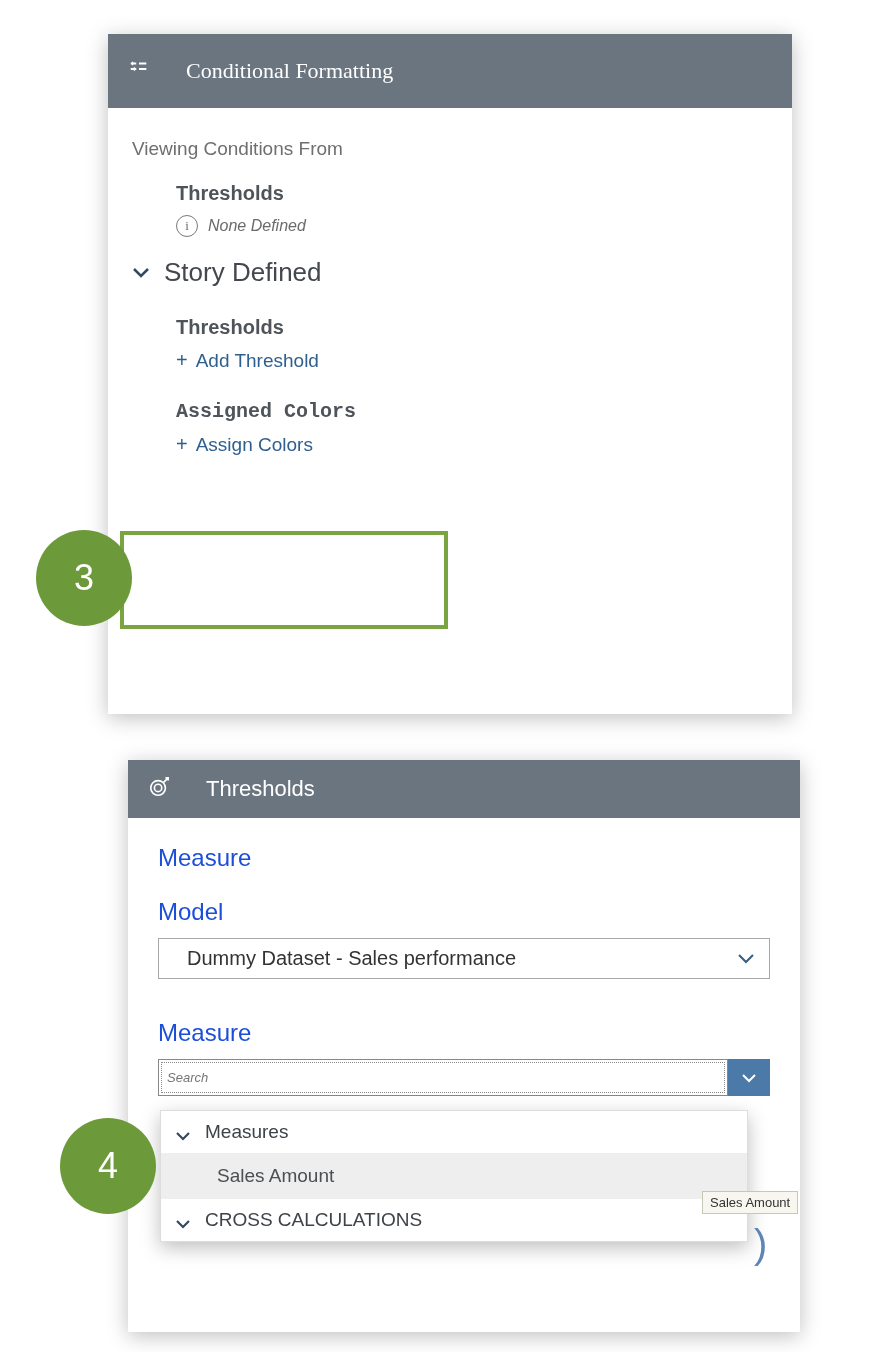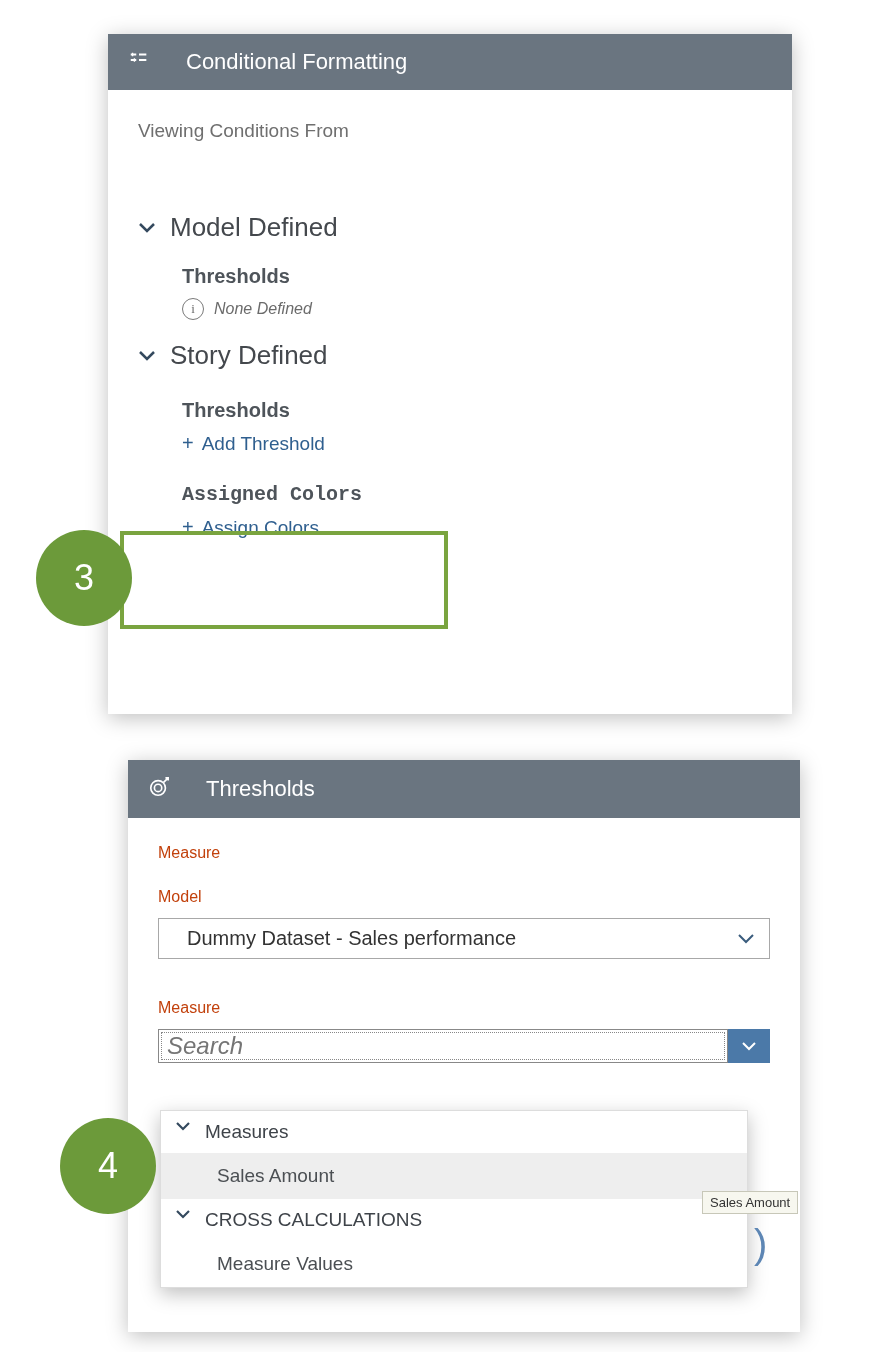--- a/index.html
+++ b/index.html
@@ -24,21 +24,21 @@
   }
   .panel-header .hicon {
     font-size: 18px;
     margin-right: 36px;
   }
   .panel-header .htitle {
     font-size: 22px;
     font-weight: 400;
   }
   .panel-body {
-    padding: 30px 30px 40px 30px;
+    padding: 30px 30px 40px 24px;
   }
   .label-gray {
     color: #6f6f6f;
     font-size: 19px;
     margin-bottom: 14px;
   }
   .select-box {
     border: 1px solid #a8a8a8;
     display: flex;
     align-items: center;
@@ -115,33 +115,33 @@
     background: #6c9a3a;
     color: #fff;
     font-size: 36px;
     display: flex;
     align-items: center;
     justify-content: center;
   }
 
   
   .label2 {
-    color: #c2410c;
-    font-size: 16px;
+    color: #1d4ed8;
+    font-size: 24px;
     margin-bottom: 12px;
   }
   .search-row {
     display: flex;
     margin-bottom: 0;
   }
   .search-input {
     flex: 1;
     border: 1px solid #888;
-    padding: 2px 8px;
-    font-size: 24px;
+    padding: 10px 8px;
+    font-size: 13px;
     font-style: italic;
     color: #555;
     outline: 1px dotted #888;
     outline-offset: -4px;
   }
   .search-btn {
     width: 42px;
     background: #4b79a8;
     display: flex;
     align-items: center;
@@ -150,21 +150,21 @@
     cursor: pointer;
   }
   .dropdown {
     position: absolute;
     background: #fff;
     box-shadow: 0 6px 18px rgba(0,0,0,0.25);
     border: 1px solid #ddd;
   }
   .dd-group {
     display: flex;
-    align-items: flex-start;
+    align-items: flex-end;
     padding: 10px 14px;
     font-size: 19px;
     color: #3e4349;
     cursor: pointer;
   }
   .dd-group .chev {
     margin-right: 14px;
     color: #34495e;
   }
   .dd-item {
@@ -188,38 +188,32 @@
     position: absolute;
     color: #5d86b4;
     font-size: 40px;
     font-weight: 300;
   }
 </style>
 </head>
 <body>
 
 <div class="panel" style="left:108px; top:34px; width:684px; height:680px;">
-  <div class="panel-header" style="height:56px;">
+  <div class="panel-header" style="height:74px;font-family:Liberation Serif, serif;">
     <span class="hicon">
       <svg width="22" height="22" viewBox="0 0 24 24" fill="none" stroke="#fff" stroke-width="2">
         <path d="M3 6 L9 6 M3 12 L9 12 M12 6 L20 6 M12 12 L20 12"></path>
         <path d="M5 4 L5 8 M7 10 L7 14" stroke-width="1.5"></path>
       </svg>
     </span>
     <span class="htitle">Conditional Formatting</span>
   </div>
   <div class="panel-body">
     <div class="label-gray">Viewing Conditions From</div>
 
-    <div class="section-hdr" style="margin-top:70px;">
-      <svg class="chev" width="18" height="14" viewBox="0 0 18 14">
-          <path d="M2 3 L9 10 L16 3" fill="none" stroke="#34495e" stroke-width="2.5"></path>
-        </svg>
-      <span>Model Defined</span>
-    </div>
     <div class="sub-label">Thresholds</div>
     <div class="info-row">
       <span class="iicon">i</span>
       <span class="itxt">None Defined</span>
     </div>
 
     <div class="section-hdr" style="margin-top:20px;text-align:center;">
       <svg class="chev" width="18" height="14" viewBox="0 0 18 14">
           <path d="M2 3 L9 10 L16 3" fill="none" stroke="#34495e" stroke-width="2.5"></path>
         </svg>
@@ -286,23 +280,20 @@
   </div>
   <div class="dd-item sel">
     <span>Sales Amount</span>
   </div>
   <div class="dd-group">
     <svg class="chev" width="16" height="12" viewBox="0 0 16 12">
         <path d="M2 2 L8 8 L14 2" fill="none" stroke="#34495e" stroke-width="2.2"></path>
       </svg>
     <span>CROSS CALCULATIONS</span>
   </div>
-  <div class="dd-item">
-    <span>Measure Values</span>
-  </div>
 </div>
 
 <div class="tooltip" style="left:702px; top:1191px;"><span>Sales Amount</span></div>
 
 <div class="bracket" style="left:754px; top:1222px;">)</div>
 
 <div class="step-badge" style="left:60px; top:1118px;">
     <span>4</span>
   </div>
 

